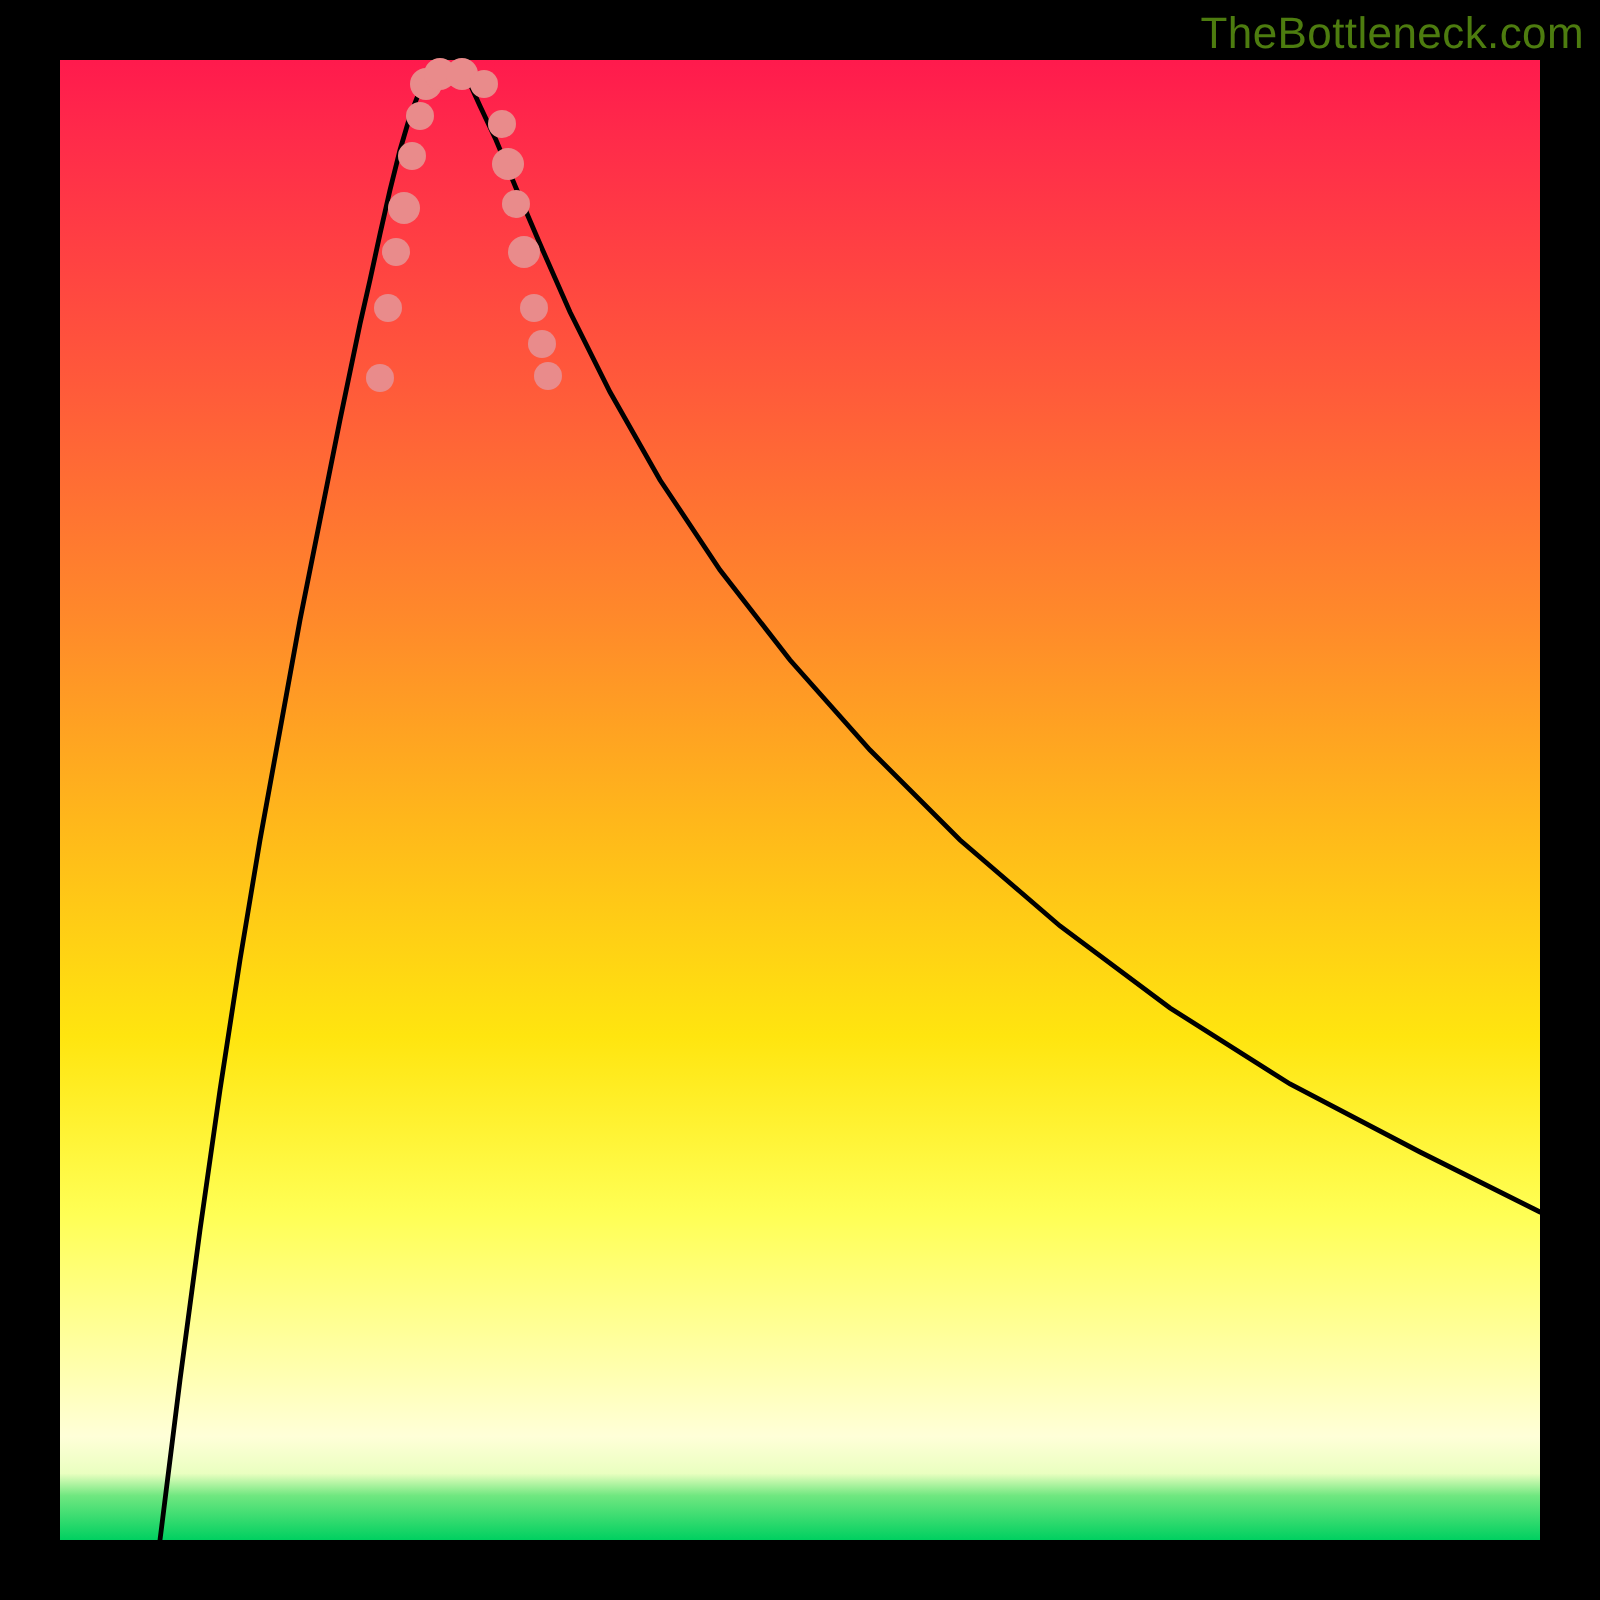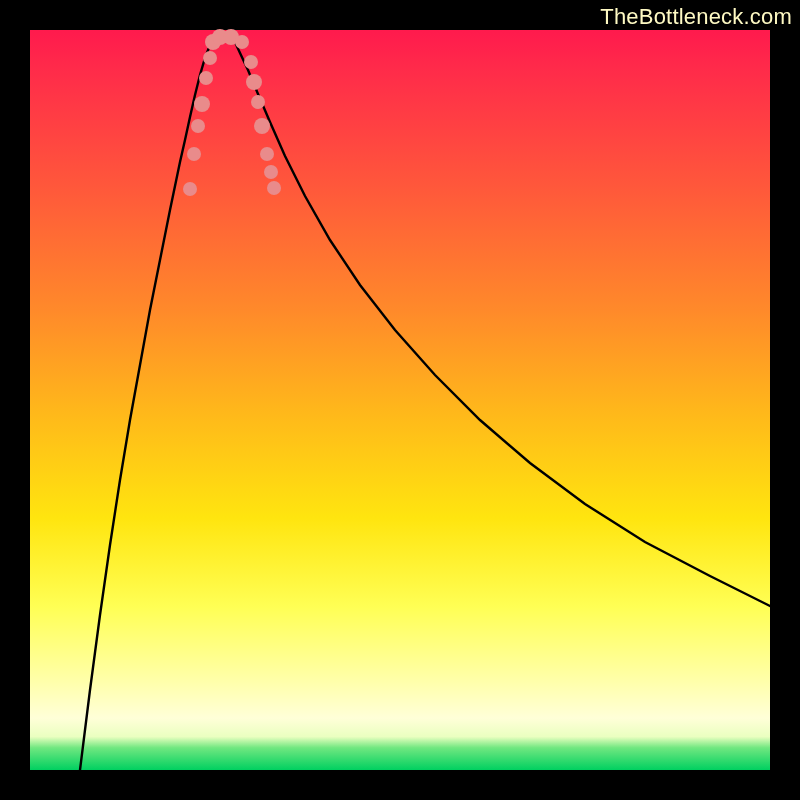--- a/index.html
+++ b/index.html
@@ -39,21 +39,21 @@
       #ffffd8 93%,
       #eaffc0 95.5%,
       #70e780 97%,
       #00d060 100%
     );
   }
   .watermark {
     position: absolute;
     top: 4px;
     right: 8px;
-    color: #fef9c3;
+    color: #4d7c0f;
     font-size: 22px;
     letter-spacing: 0.2px;
     user-select: none;
   }
   svg.curves {
     position: absolute;
     left: 0;
     top: 0;
     width: 740px;
     height: 740px;

